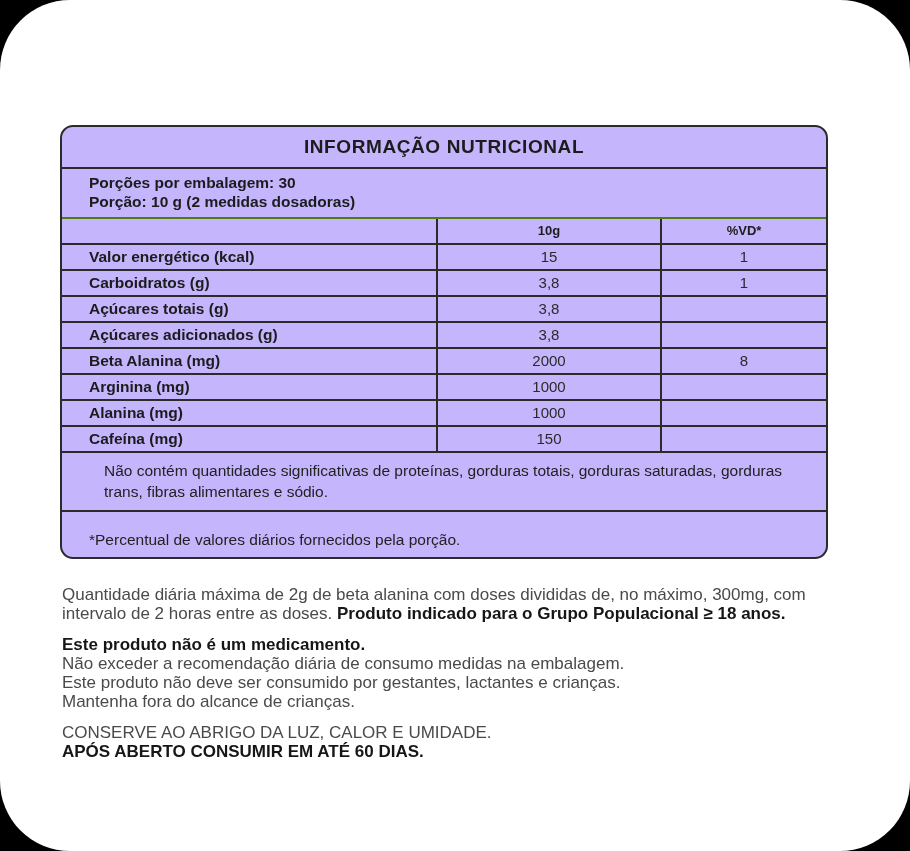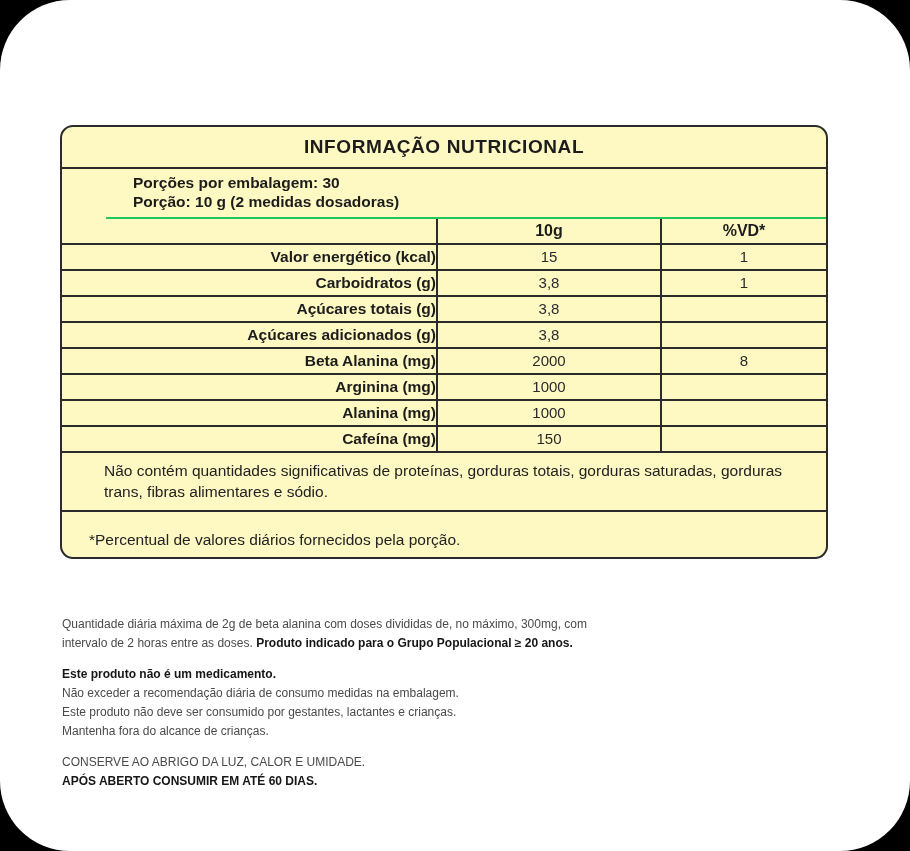--- a/index.html
+++ b/index.html
@@ -18,89 +18,87 @@
   }
 
   
   .nutri-table {
     position: absolute;
     left: 60px; top: 125px;
     width: 768px;
     box-sizing: border-box;
     border: 2px solid #2b2b2b;
     border-radius: 13px;
-    background: #fef9c3;
+    background: #c4b5fd;
     color: #1c1c1c;
     overflow: hidden;
   }
   .t-title {
     height: 40px; line-height: 40px;
     text-align: center;
     font-size: 19px; font-weight: bold;
     letter-spacing: 0.6px;
     border-bottom: 2px solid #2b2b2b;
   }
   .t-serving {
     padding: 4px 20px 6px 27px;
-    border-bottom: 2px solid #22c55e;
+    border-bottom: 2px solid #4d7c0f;
     font-size: 15.5px; font-weight: bold;
     line-height: 19px;
-    margin-left: 44px;
   }
   .t-row {
     display: grid;
     grid-template-columns: 376px 224px 1fr;
     border-bottom: 2px solid #2b2b2b;
     height: 24px;
   }
   .t-row .c {
     line-height: 24px;
     overflow: hidden;
     white-space: nowrap;
-    text-align: right;
   }
   .t-row .c.name {
     padding-left: 27px;
     font-size: 15.5px; font-weight: bold;
     border-right: 2px solid #2b2b2b;
   }
   .t-row .c.amt {
     text-align: center;
     font-size: 15px;
     color: #2a2a2a;
     border-right: 2px solid #2b2b2b;
   }
   .t-row .c.dv {
     text-align: center;
     font-size: 15px;
     color: #2a2a2a;
   }
   .t-row.t-head .c.amt, .t-row.t-head .c.dv {
-    font-weight: bold; font-size: 16px; color: #1c1c1c;
+    font-weight: bold; font-size: 13px; color: #1c1c1c;
   }
   .t-note {
     padding: 7px 26px 8px 42px;
     border-bottom: 2px solid #2b2b2b;
     font-size: 15.5px;
     line-height: 21px;
     color: #222222;
   }
   .t-footnote {
     padding: 17px 26px 7px 27px;
     font-size: 15.5px;
     line-height: 21px;
     color: #222222;
   }
 
   
   .body-text {
     position: absolute;
-    left: 62px; top: 615px;
+    left: 62px; top: 585px;
     width: 795px;
-    font-size: 12px;
+    font-size: 17px;
     line-height: 19px;
     color: #4a4a4a;
   }
   .body-text p { margin: 0 0 12px 0; }
   .body-text .block { display: block; }
   .body-text .b {
     font-weight: bold;
     color: #161616;
   }
 </style>
@@ -164,21 +162,21 @@
       <div class="c dv"></div>
     </div>
 
     <div class="t-note">Não contém quantidades significativas de proteínas, gorduras totais, gorduras saturadas, gorduras trans, fibras alimentares e sódio.</div>
     <div class="t-footnote">*Percentual de valores diários fornecidos pela porção.</div>
   </div>
 
   <div class="body-text">
     <p>
       <span class="block">Quantidade diária máxima de 2g de beta alanina com doses divididas de, no máximo, 300mg, com</span>
-      <span>intervalo de 2 horas entre as doses. </span><span class="b">Produto indicado para o Grupo Populacional ≥ 20 anos.</span>
+      <span>intervalo de 2 horas entre as doses. </span><span class="b">Produto indicado para o Grupo Populacional ≥ 18 anos.</span>
     </p>
     <p>
       <span class="block b">Este produto não é um medicamento.</span>
       <span class="block">Não exceder a recomendação diária de consumo medidas na embalagem.</span>
       <span class="block">Este produto não deve ser consumido por gestantes, lactantes e crianças.</span>
       <span class="block">Mantenha fora do alcance de crianças.</span>
     </p>
     <p>
       <span class="block">CONSERVE AO ABRIGO DA LUZ, CALOR E UMIDADE.</span>
       <span class="block b">APÓS ABERTO CONSUMIR EM ATÉ 60 DIAS.</span>

